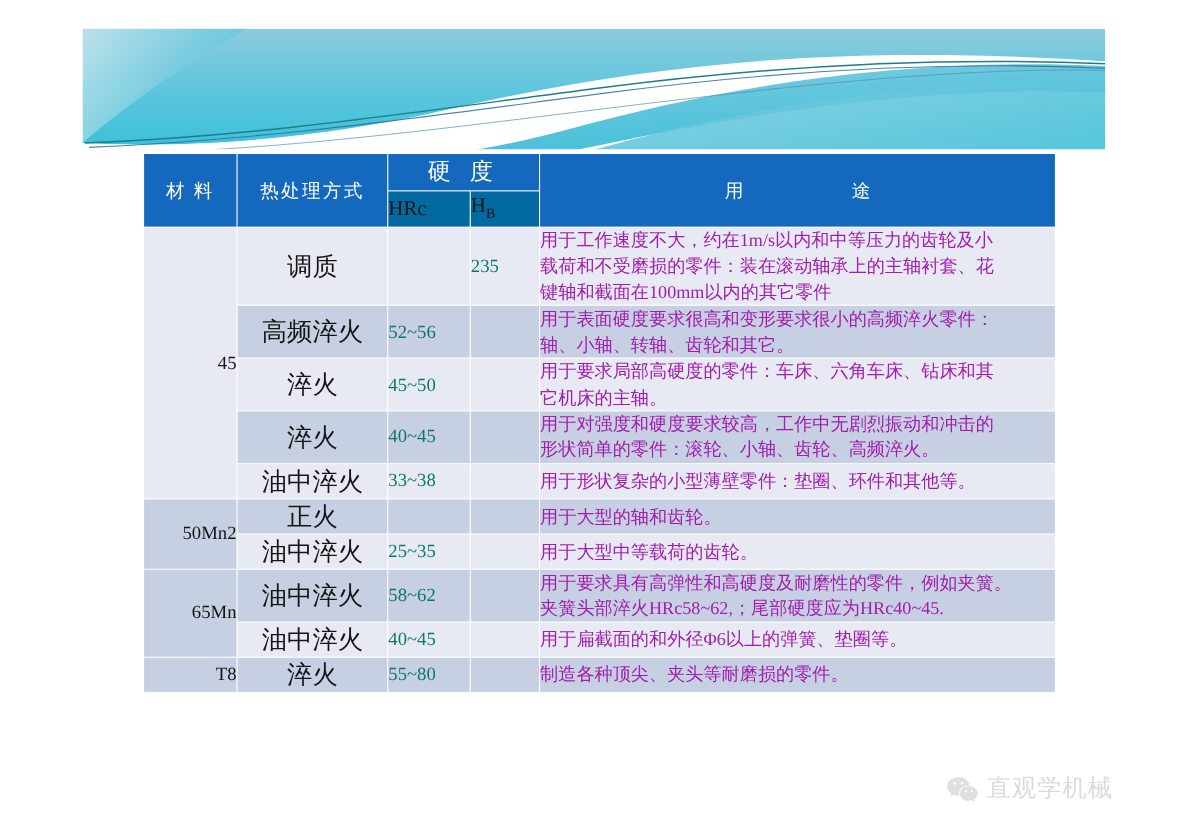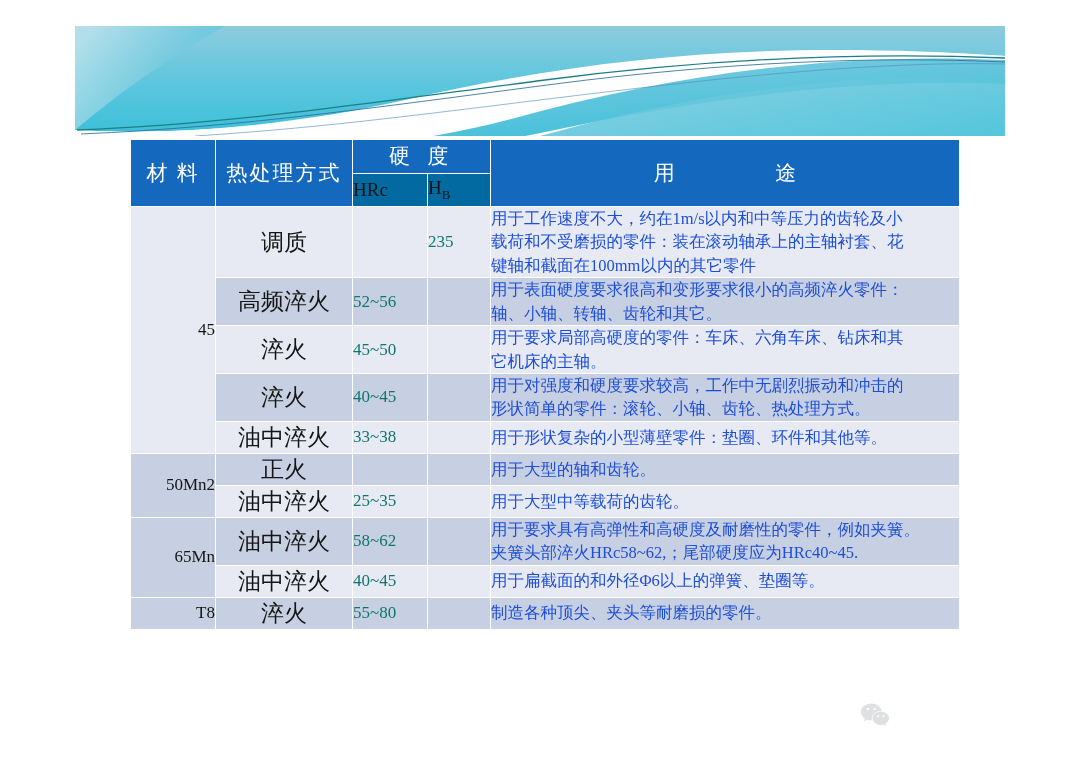--- a/index.html
+++ b/index.html
@@ -38,21 +38,21 @@
     margin:0;
     vertical-align:middle;
     font-weight:normal;
   }
 
   
   .hdr{
     background:#1468BD;
     color:#ffffff;
     text-align:center;
-    font-size:21px;
+    font-size:17px;
     letter-spacing:2px;
     font-family:"Liberation Serif","DejaVu Serif",serif;
     font-weight:bold;
   }
   .hdr-main{height:66px;}
   .hdr-hardness{height:32px;font-size:21px;letter-spacing:6px;}
   .hdr-sub{
     background:#0369a1;
     color:#151515;
     text-align:left;
@@ -81,21 +81,21 @@
     color:#151515;
   }
   td.hrc, td.hb{
     font-size:17px;
     font-weight:bold;
     color:#0f766e;
   }
   td.use{
     text-align:left;
     font-size:16.5px;
-    color:#1d4ed8;
+    color:#a21caf;
     line-height:1.42;
     padding:5px 8px 5px 10px;
   }
   td.use .ln{display:block;white-space:nowrap;}
 
   
   #watermark{
     position:absolute;
     left:860px;top:702px;
     display:flex;align-items:center;gap:7px;
@@ -216,21 +216,21 @@
             <span class="ln">用于要求局部高硬度的零件：车床、六角车床、钻床和其</span>
             <span class="ln">它机床的主轴。</span>
           </td>
         </tr>
         <tr>
           <td class="treat band-b">淬火</td>
           <td class="hrc band-b">40~45</td>
           <td class="hb band-b"></td>
           <td class="use band-b">
             <span class="ln">用于对强度和硬度要求较高，工作中无剧烈振动和冲击的</span>
-            <span class="ln">形状简单的零件：滚轮、小轴、齿轮、热处理方式。</span>
+            <span class="ln">形状简单的零件：滚轮、小轴、齿轮、高频淬火。</span>
           </td>
         </tr>
         <tr>
           <td class="treat band-a">油中淬火</td>
           <td class="hrc band-a">33~38</td>
           <td class="hb band-a"></td>
           <td class="use band-a">
             <span class="ln">用于形状复杂的小型薄壁零件：垫圈、环件和其他等。</span>
           </td>
         </tr>
@@ -290,13 +290,14 @@
                c0-4.1,4-7.4,9-7.4c0.3,0,0.6,0,0.9,0C20.8,4.7,16.5,1.6,11.2,1.6z
                M7.8,8.3C7.1,8.3,6.6,7.8,6.6,7.1c0-0.7,0.5-1.2,1.2-1.2S9,6.4,9,7.1
                C9,7.8,8.5,8.3,7.8,8.3z M14.6,8.3c-0.7,0-1.2-0.5-1.2-1.2c0-0.7,0.5-1.2,1.2-1.2
                s1.2,0.5,1.2,1.2C15.8,7.8,15.3,8.3,14.6,8.3z" fill="#DEE0E2"></path>
       <path d="M29,16.3c0-3.7-3.7-6.7-8.2-6.7s-8.2,3-8.2,6.7c0,3.7,3.7,6.7,8.2,6.7
                c0.9,0,1.8-0.1,2.7-0.4l2.6,1.3l-0.7-2.2C27.7,20.4,29,18.5,29,16.3z
                M18.1,15.3c-0.6,0-1-0.4-1-1s0.4-1,1-1s1,0.4,1,1S18.6,15.3,18.1,15.3z
                M23.6,15.3c-0.6,0-1-0.4-1-1s0.4-1,1-1s1,0.4,1,1S24.1,15.3,23.6,15.3z" fill="#DEE0E2"></path>
     </svg>
   </span>
+  <span class="wm-text">直观学机械</span>
 </div>
 
 </body></html>

